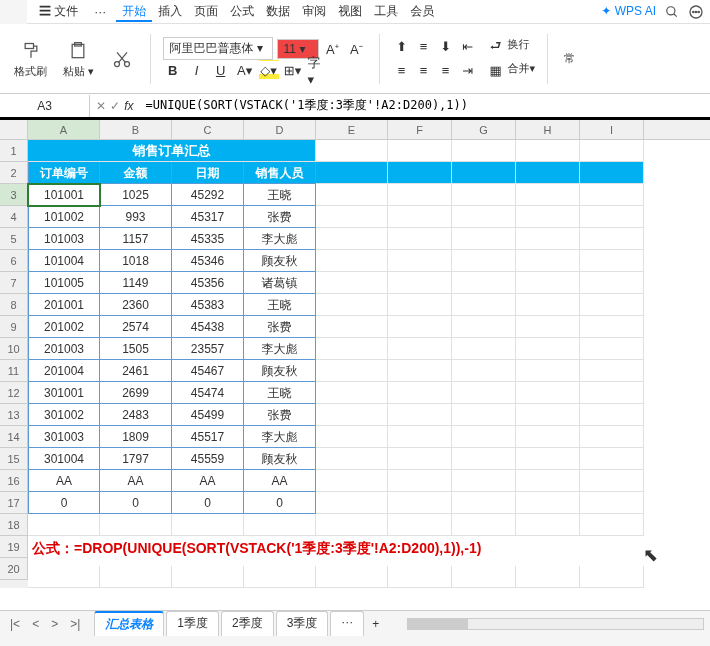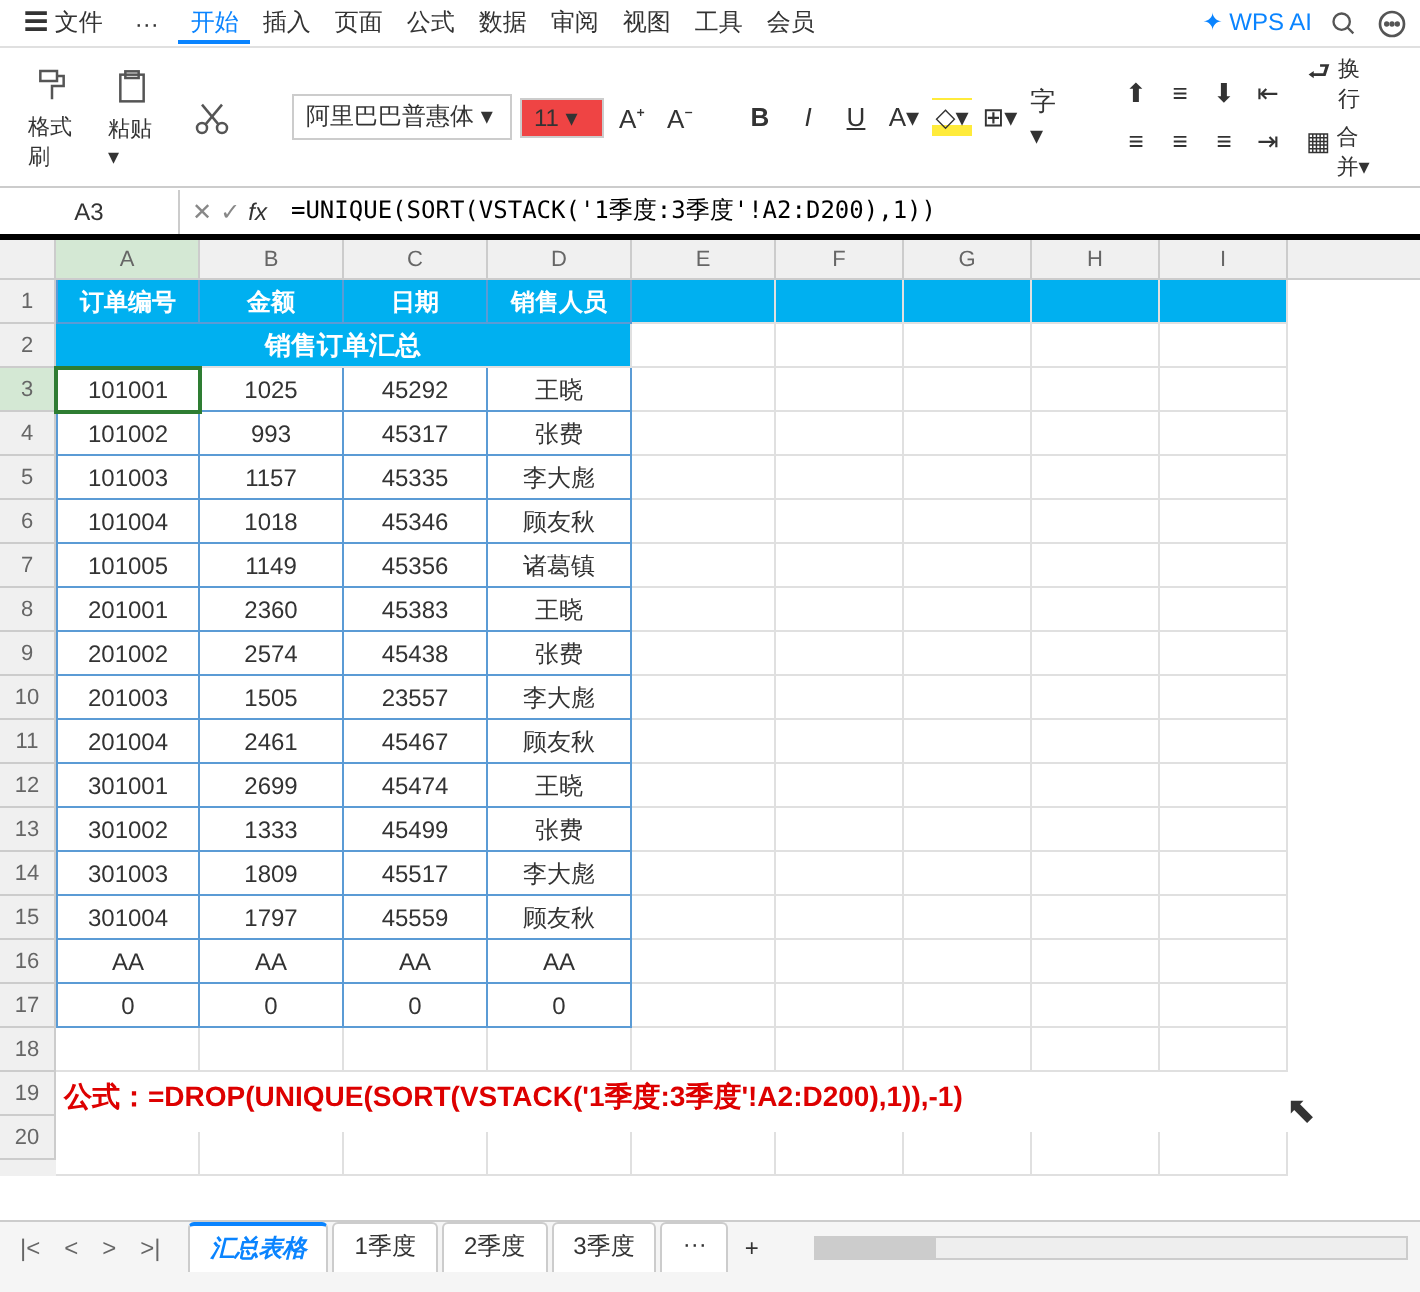--- a/index.html
+++ b/index.html
@@ -1,27 +1,27 @@
 <!DOCTYPE html>
 <html><head>
 <meta charset="utf-8">
 <style>
 * { box-sizing: border-box; margin: 0; padding: 0; font-family: "Microsoft YaHei", Arial, sans-serif; }
 body { width: 710px; height: 646px; background: #f5f5f5; overflow: hidden; font-size: 12px; color: #333; }
-.top-menu { display: flex; align-items: center; height: 24px; background: #fff; border-bottom: 1px solid #e0e0e0; padding: 0 6px; gap: 4px; }
+.top-menu { display: flex; align-items: center; height: 24px; background: #fff; border-bottom: 1px solid #e0e0e0; padding: 0 6px; gap: 4px; margin-left: 27px; }
 .top-menu .menu-item { padding: 2px 6px; cursor: pointer; font-size: 12px; }
 .top-menu .menu-item.active { color: #0a84ff; border-bottom: 2px solid #0a84ff; }
 .top-menu .right { margin-left: auto; display: flex; align-items: flex-start; gap: 8px; }
 .ai-badge { color: #0a84ff; font-weight: 500; }
 .search-icon, .menu-icon { width: 16px; height: 16px; display: flex; align-items: center; justify-content: center; }
 .ribbon { display: flex; align-items: center; height: 70px; background: #fff; border-bottom: 1px solid #ccc; padding: 4px 10px; gap: 8px; }
 .ribbon-group { display: flex; flex-direction: column; align-items: center; gap: 1px; padding: 0 4px; font-size: 11px; }
 .ribbon-group .icon-box { width: 24px; height: 24px; display: flex; align-items: center; justify-content: center; }
 .ribbon-sep { width: 1px; height: 50px; background: #ddd; margin: 0 4px; }
-.font-controls { display: flex; flex-direction: row; gap: 20px; }
+.font-controls { display: flex; flex-direction: column; gap: 0; }
 .font-row { display: flex; align-items: center; gap: 4px; }
 .font-select { border: 1px solid #ccc; padding: 2px 6px; font-size: 12px; min-width: 110px; background: #fff; }
 .size-select { border: 1px solid #ccc; padding: 2px 6px; font-size: 12px; width: 42px; background: #ef4444; }
 .fmt-btn { width: 20px; height: 20px; display: flex; align-items: center; justify-content: center; border: 1px solid transparent; cursor: pointer; font-size: 13px; }
 .align-grid { display: flex; flex-direction: column; gap: 4px; }
 .align-row { display: flex; gap: 2px; }
 .formula-bar { display: flex; align-items: center; height: 26px; background: #fff; border-bottom: 3px solid #000000; }
 .name-box { width: 90px; border-right: 1px solid #ccc; text-align: center; padding: 4px; font-size: 12px; }
 .formula-icons { display: flex; gap: 4px; padding: 0 6px; }
 .formula-input { flex: 1; padding: 4px 6px; font-family: monospace; font-size: 12px; border: none; outline: none; }
@@ -206,39 +206,39 @@
         <div class="row-h">13</div>
         <div class="row-h">14</div>
         <div class="row-h">15</div>
         <div class="row-h">16</div>
         <div class="row-h">17</div>
         <div class="row-h">18</div>
         <div class="row-h">19</div>
         <div class="row-h">20</div>
       </div>
     <div class="cells" id="cells">
+        <div class="row title-row">
+          <div class="cell merged colw-a" style="width: 288px;">销售订单汇总</div>
+          <div class="cell colw-e"></div>
+          <div class="cell colw-f"></div>
+          <div class="cell colw-g"></div>
+          <div class="cell colw-h"></div>
+          <div class="cell colw-i"></div>
+        </div>
         <div class="row header-row">
           <div class="cell colw-a data-border data-border-left">订单编号</div>
           <div class="cell colw-b data-border">金额</div>
           <div class="cell colw-c data-border">日期</div>
           <div class="cell colw-d data-border">销售人员</div>
           <div class="cell colw-e"></div>
           <div class="cell colw-f"></div>
           <div class="cell colw-g"></div>
           <div class="cell colw-h"></div>
           <div class="cell colw-i"></div>
         </div>
-        <div class="row title-row">
-          <div class="cell merged colw-a" style="width: 288px;">销售订单汇总</div>
-          <div class="cell colw-e"></div>
-          <div class="cell colw-f"></div>
-          <div class="cell colw-g"></div>
-          <div class="cell colw-h"></div>
-          <div class="cell colw-i"></div>
-        </div>
         <div class="row ">
           <div class="cell colw-a data-border data-border-left selected-cell">101001</div>
           <div class="cell colw-b data-border">1025</div>
           <div class="cell colw-c data-border">45292</div>
           <div class="cell colw-d data-border">王晓</div>
           <div class="cell colw-e"></div>
           <div class="cell colw-f"></div>
           <div class="cell colw-g"></div>
           <div class="cell colw-h"></div>
           <div class="cell colw-i"></div>
@@ -337,21 +337,21 @@
           <div class="cell colw-c data-border">45474</div>
           <div class="cell colw-d data-border">王晓</div>
           <div class="cell colw-e"></div>
           <div class="cell colw-f"></div>
           <div class="cell colw-g"></div>
           <div class="cell colw-h"></div>
           <div class="cell colw-i"></div>
         </div>
         <div class="row ">
           <div class="cell colw-a data-border data-border-left">301002</div>
-          <div class="cell colw-b data-border">1333</div>
+          <div class="cell colw-b data-border">2483</div>
           <div class="cell colw-c data-border">45499</div>
           <div class="cell colw-d data-border">张费</div>
           <div class="cell colw-e"></div>
           <div class="cell colw-f"></div>
           <div class="cell colw-g"></div>
           <div class="cell colw-h"></div>
           <div class="cell colw-i"></div>
         </div>
         <div class="row ">
           <div class="cell colw-a data-border data-border-left">301003</div>

